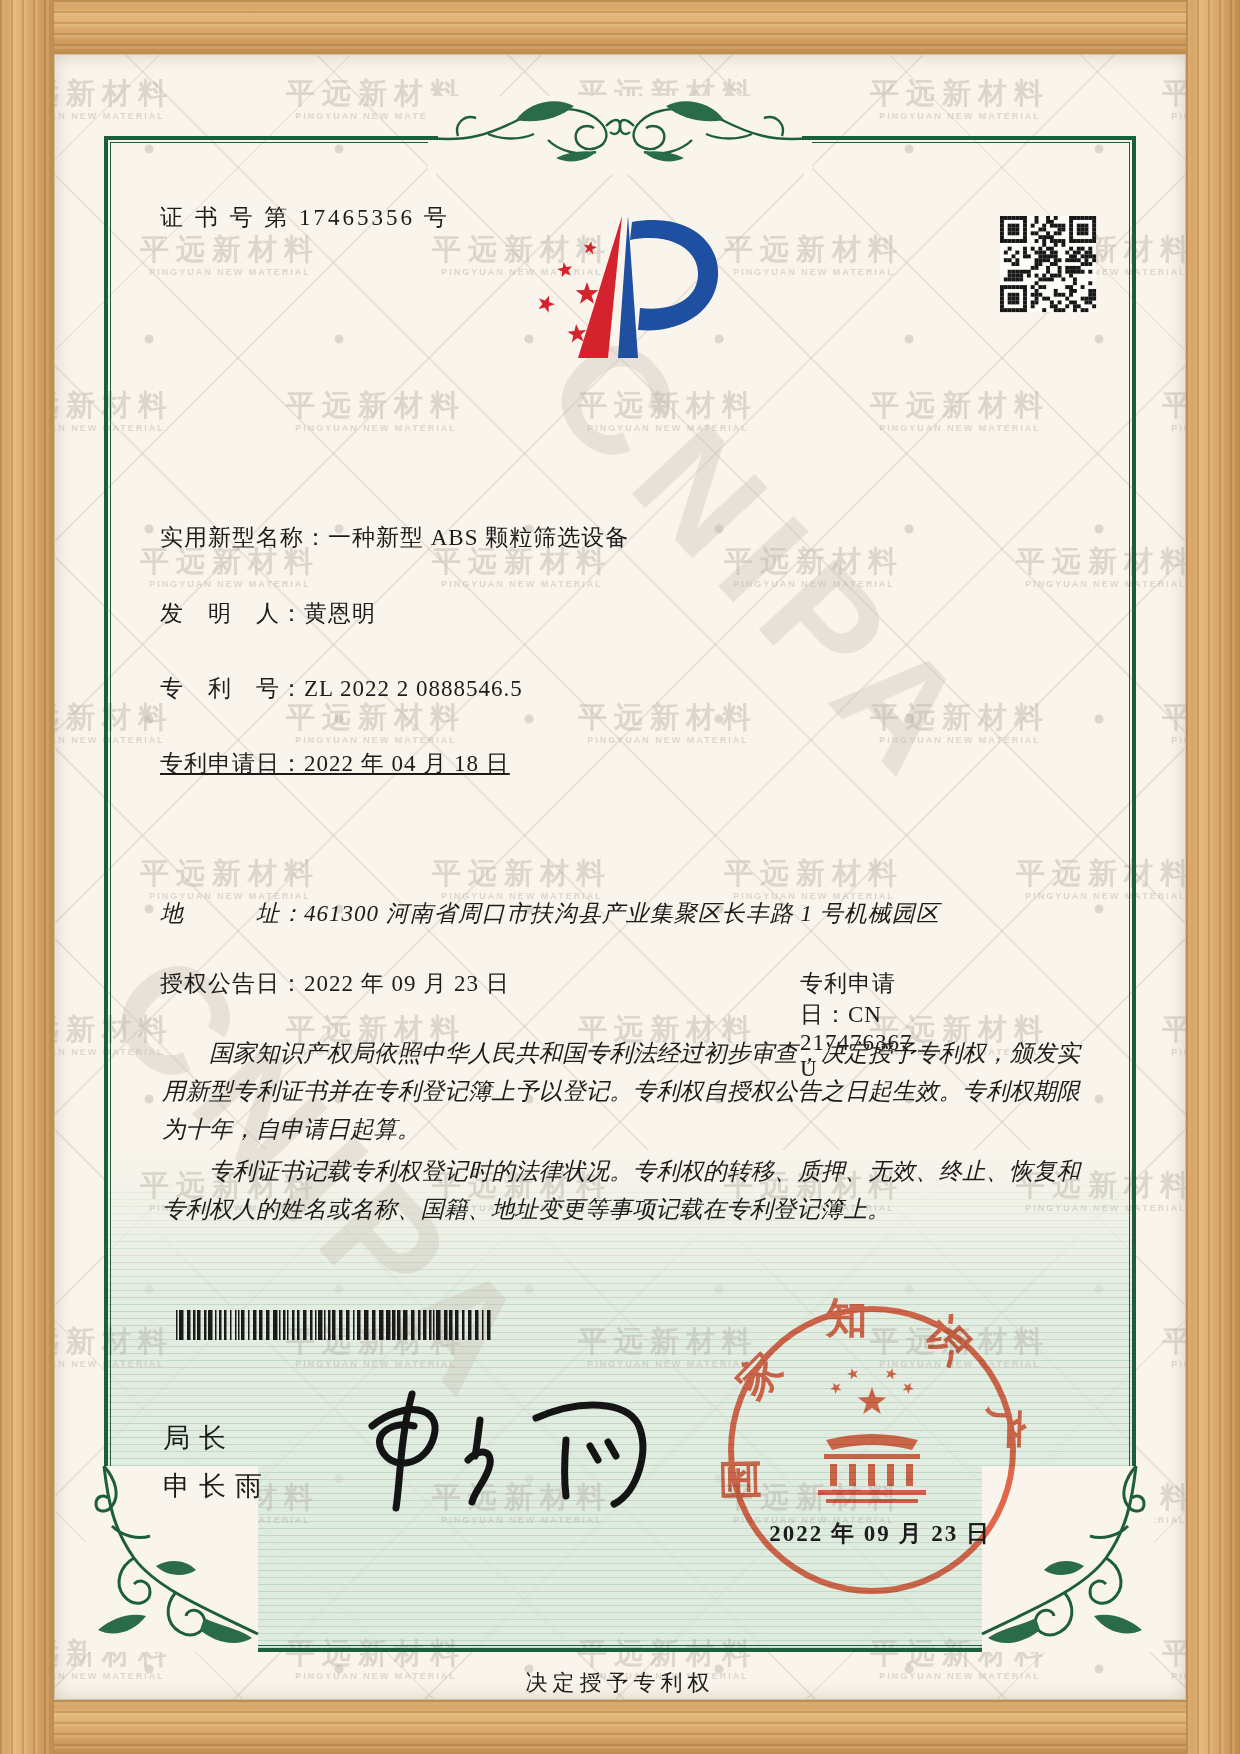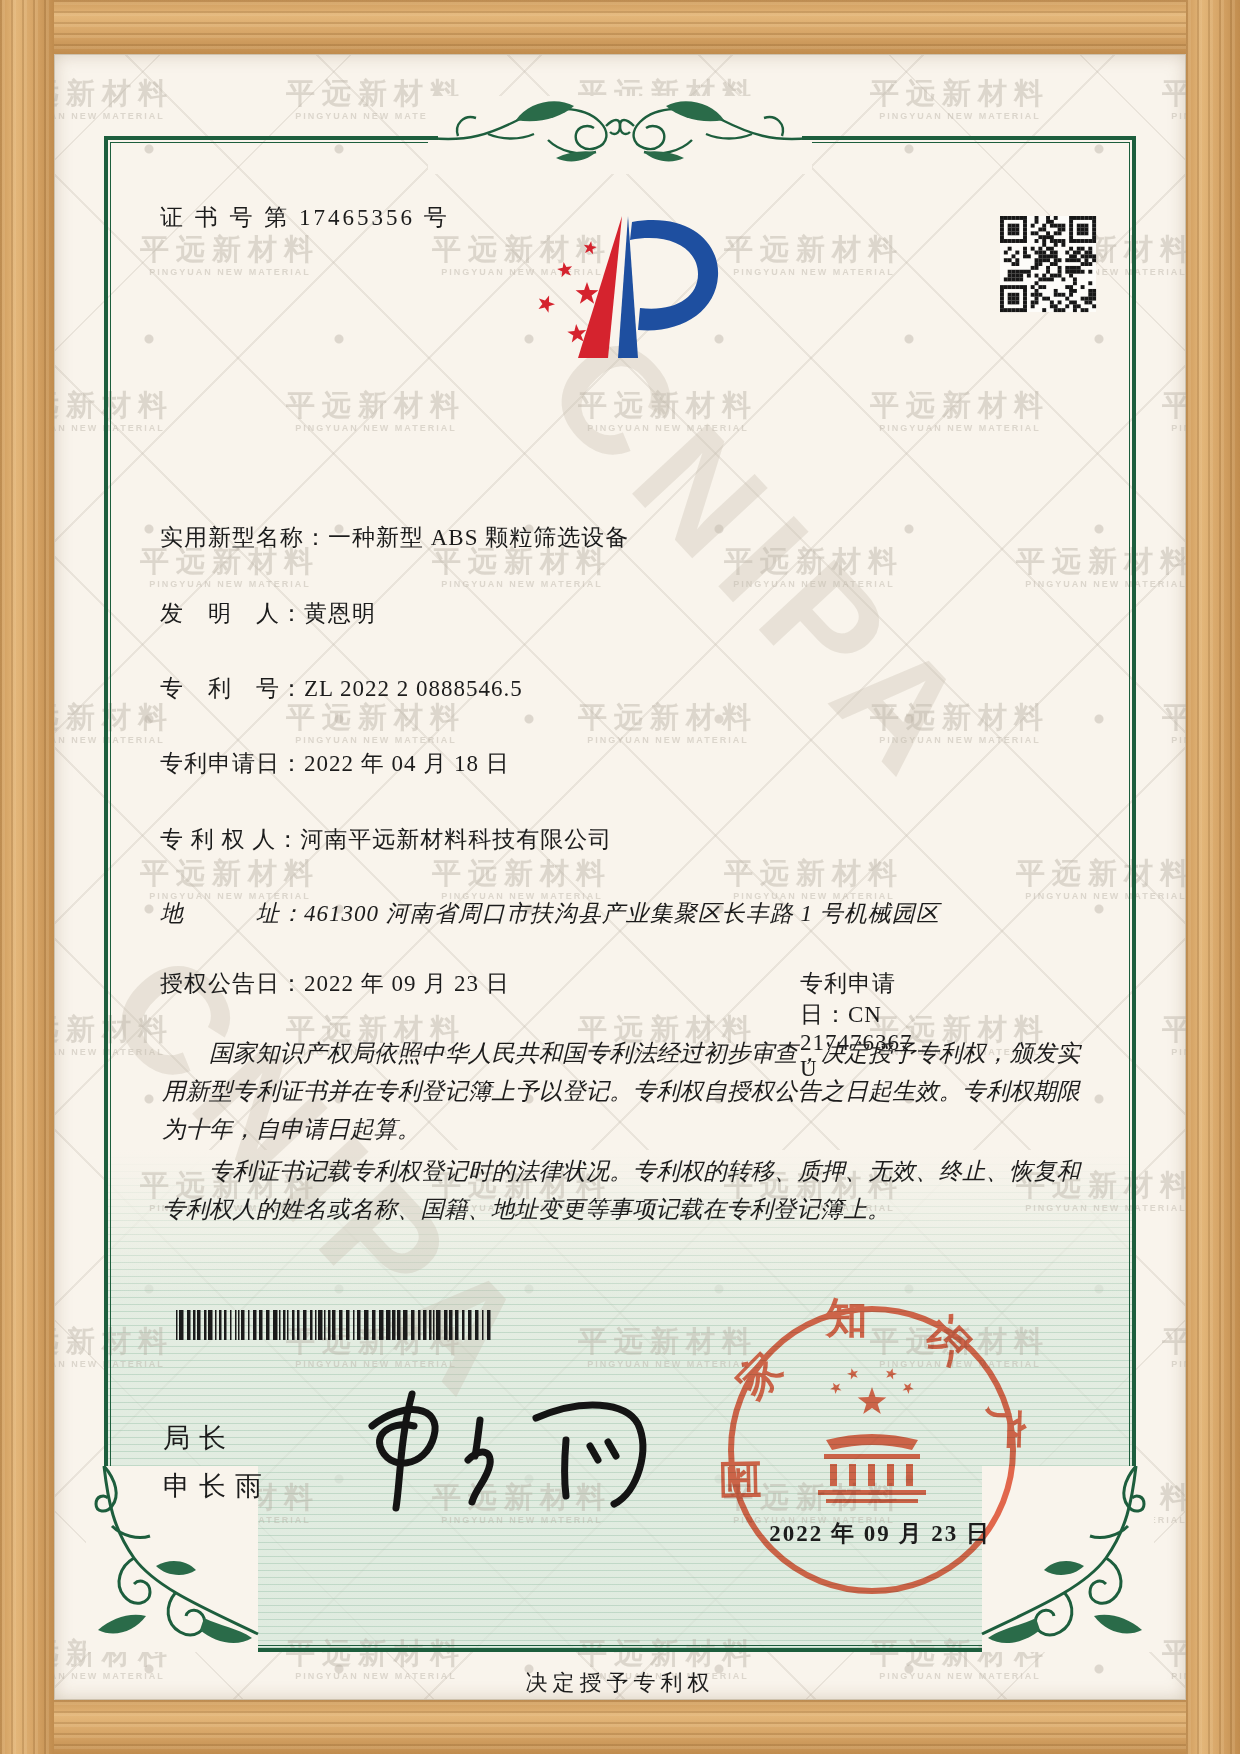--- a/index.html
+++ b/index.html
@@ -642,25 +642,22 @@
 
   <div class="frow" style="top:522px;">
     <span class="lab">实用新型名称：</span><span class="val">一种新型 ABS 颗粒筛选设备</span>
   </div>
   <div class="frow" style="top:598px;">
     <span class="lab">发　明　人：</span><span class="val">黄恩明</span>
   </div>
   <div class="frow" style="top:673px;">
     <span class="lab">专　利　号：</span><span class="val">ZL 2022 2 0888546.5</span>
   </div>
-  <div class="frow" style="top:748px;">
+  <div class="frow" style="top:748px;text-decoration:underline;">
     <span class="lab">专利申请日：</span><span class="val">2022 年 04 月 18 日</span>
-  </div>
-  <div class="frow" style="top:824px;">
-    <span class="lab">专 利 权 人：</span><span class="val">河南平远新材料科技有限公司</span>
   </div>
   <div class="frow" style="top:893px;line-height:42px;font-style:italic;">
     <span class="lab" style="vertical-align:top;">地　　　址：</span><span class="val addr-val">461300  河南省周口市扶沟县产业集聚区长丰路 1 号机械园区</span>
   </div>
   <div class="frow" style="top:968px;">
     <span class="lab">授权公告日：</span><span class="val">2022 年 09 月 23 日</span>
     <span class="grant2">
       <span class="lab">专利申请日：</span><span class="val">CN 217476367 U</span>
     </span>
   </div>

